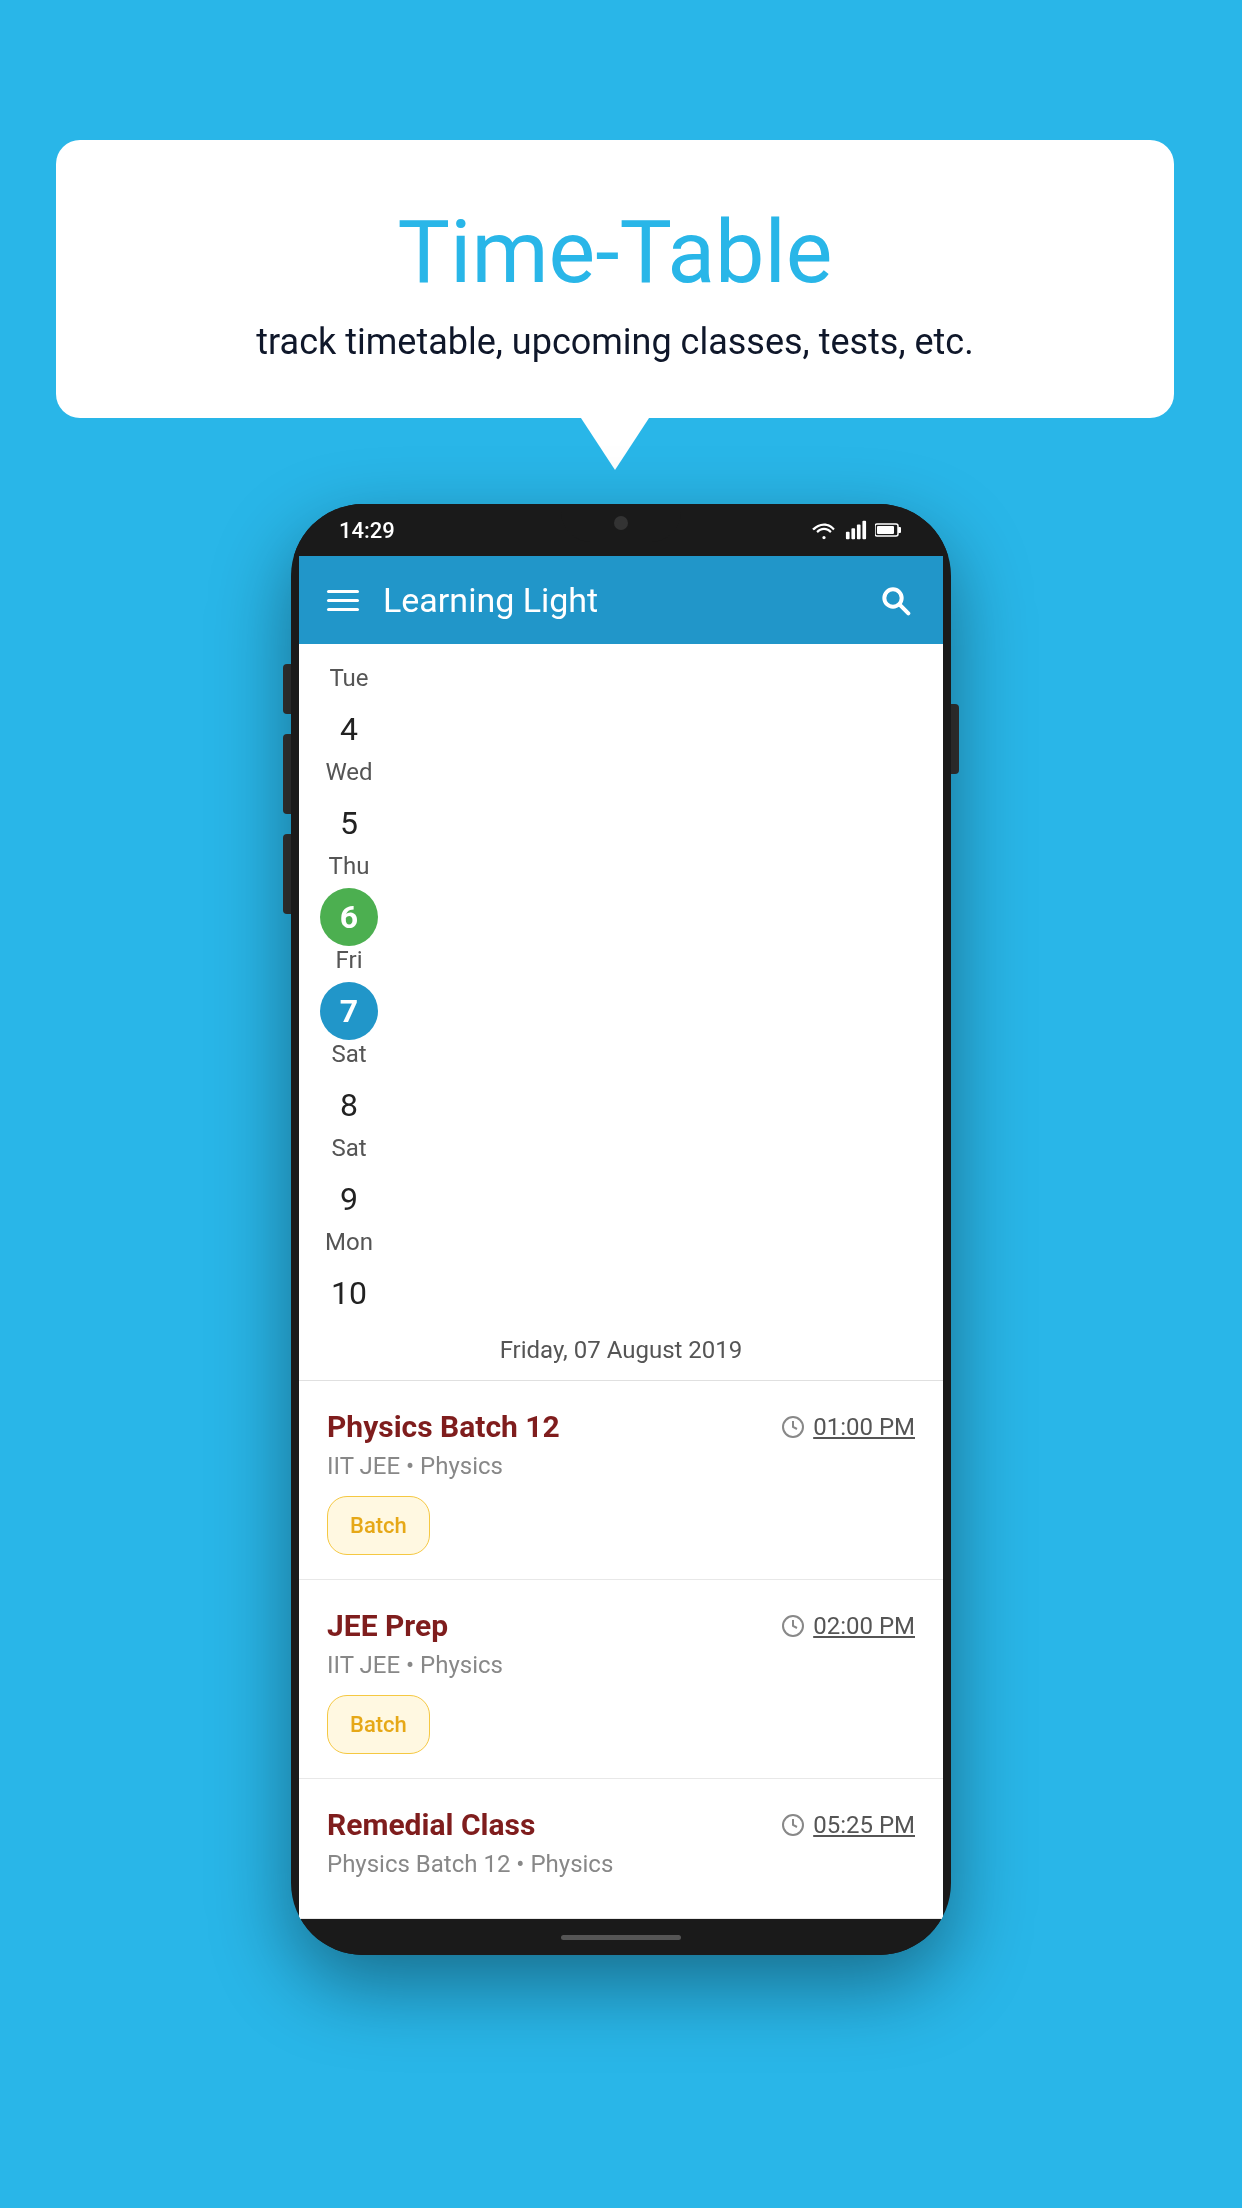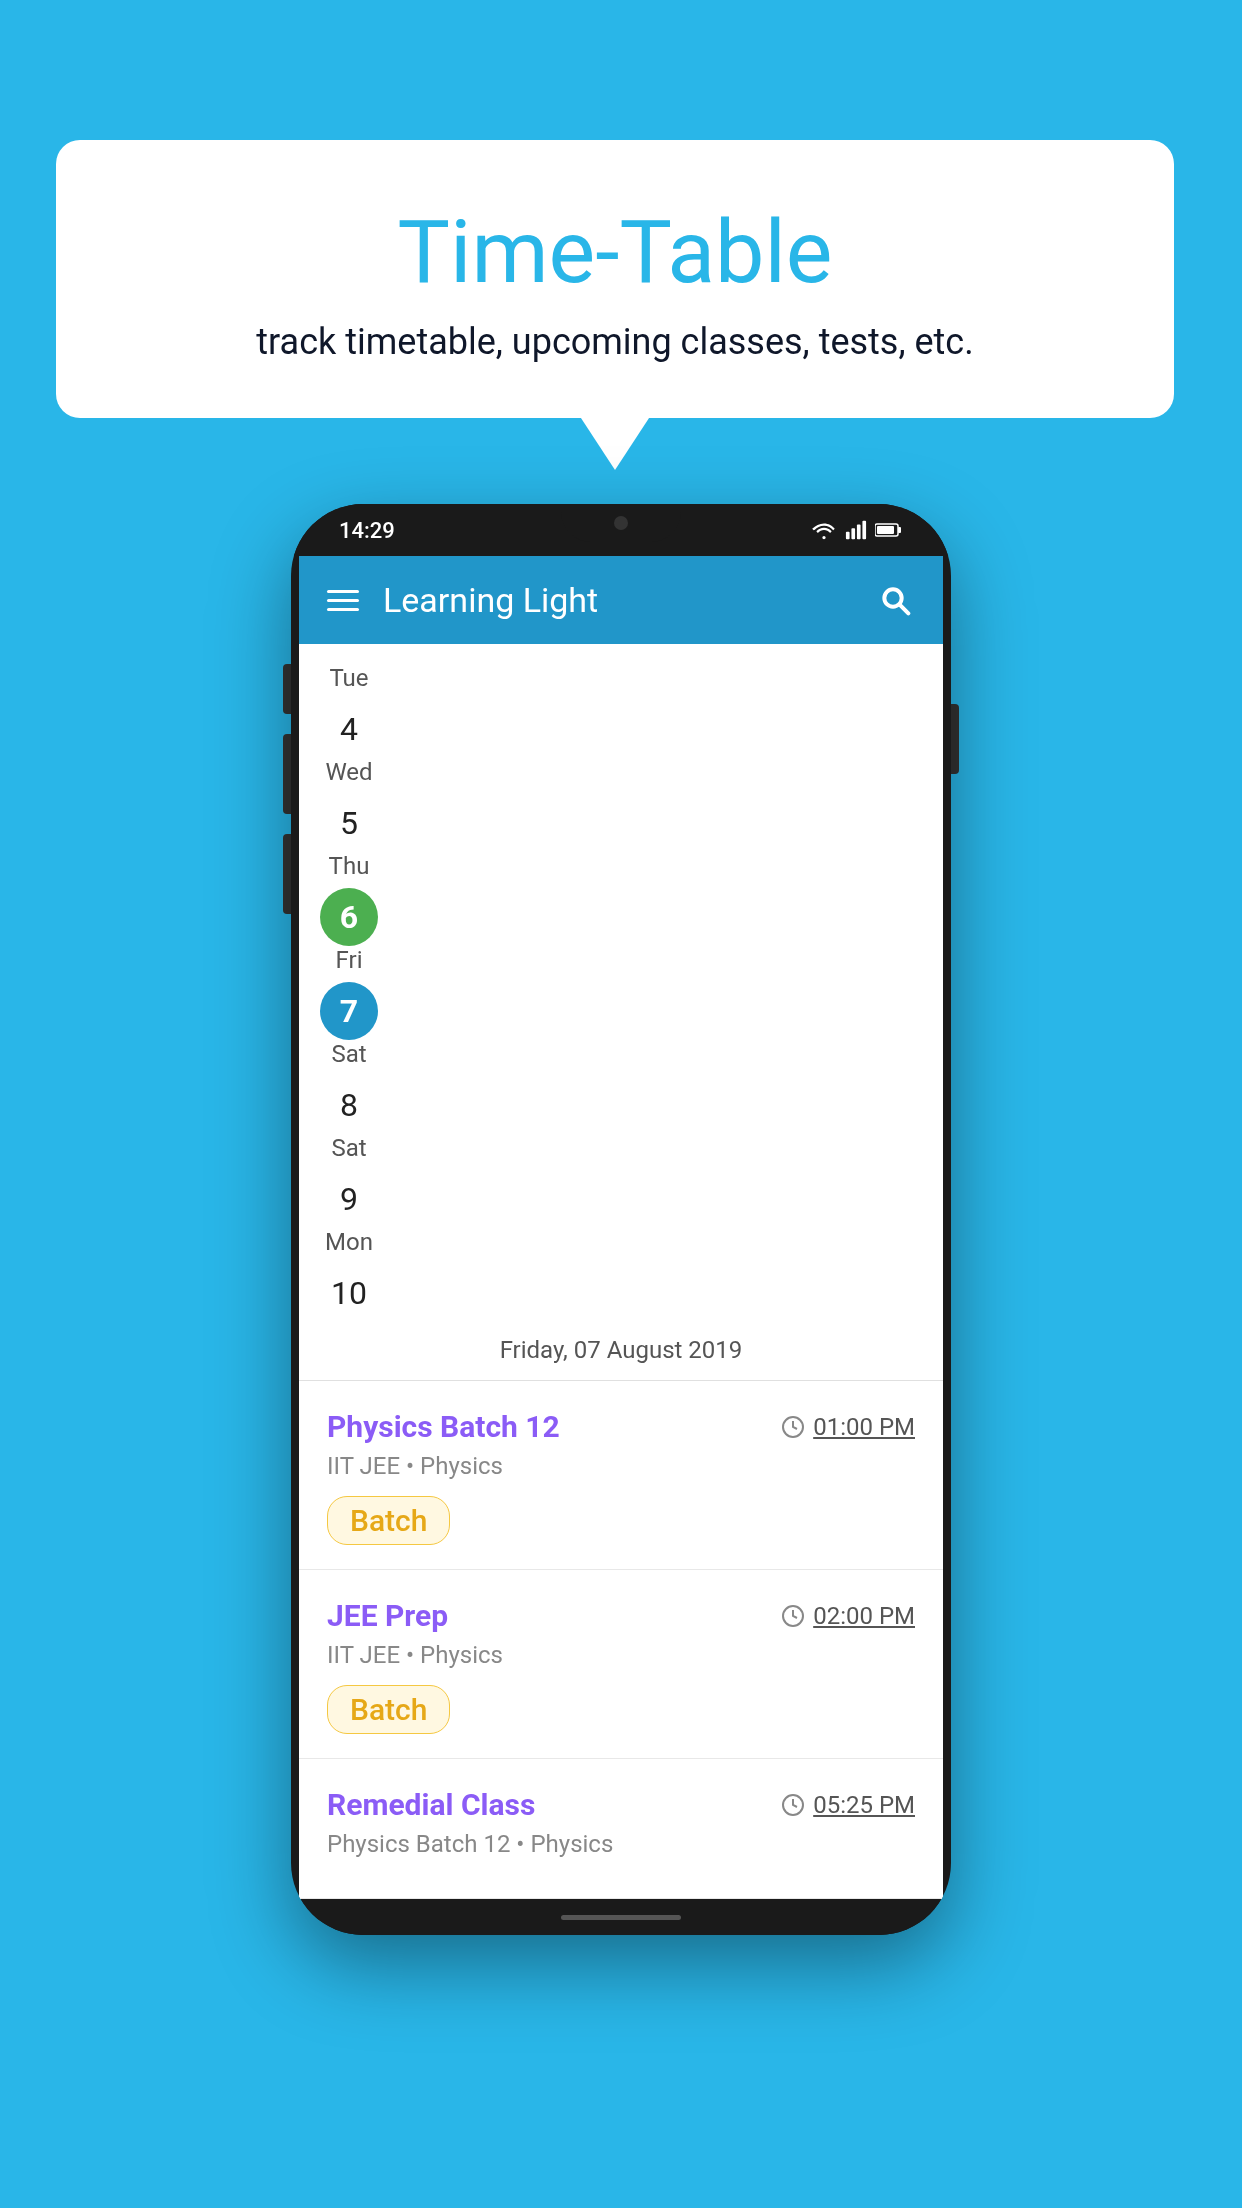--- a/index.html
+++ b/index.html
@@ -255,21 +255,21 @@
 
     .class-item-header {
       display: flex;
       justify-content: space-between;
       align-items: center;
       margin-bottom: 8px;
     }
 
     .class-name {
       font-size: 30px;
-      color: #8b5cf6;
+      color: #7f1d1d;
       font-weight: 700;
     }
 
     .class-time {
       display: flex;
       align-items: center;
       gap: 8px;
       color: #555;
       font-size: 24px;
       text-decoration: underline;
@@ -280,22 +280,22 @@
       color: #888;
       margin-bottom: 16px;
     }
 
     .batch-badge {
       display: inline-block;
       background: #FFF8E1;
       color: #E6A817;
       border: 1.5px solid #F5C842;
       border-radius: 20px;
-      padding: 6px 22px;
-      font-size: 30px;
+      padding: 16px 22px;
+      font-size: 22px;
       font-weight: 500;
     }
 
     
     .phone-bottom {
       background: #1a1a1a;
       height: 36px;
       border-radius: 0 0 72px 72px;
       display: flex;
       align-items: center;

